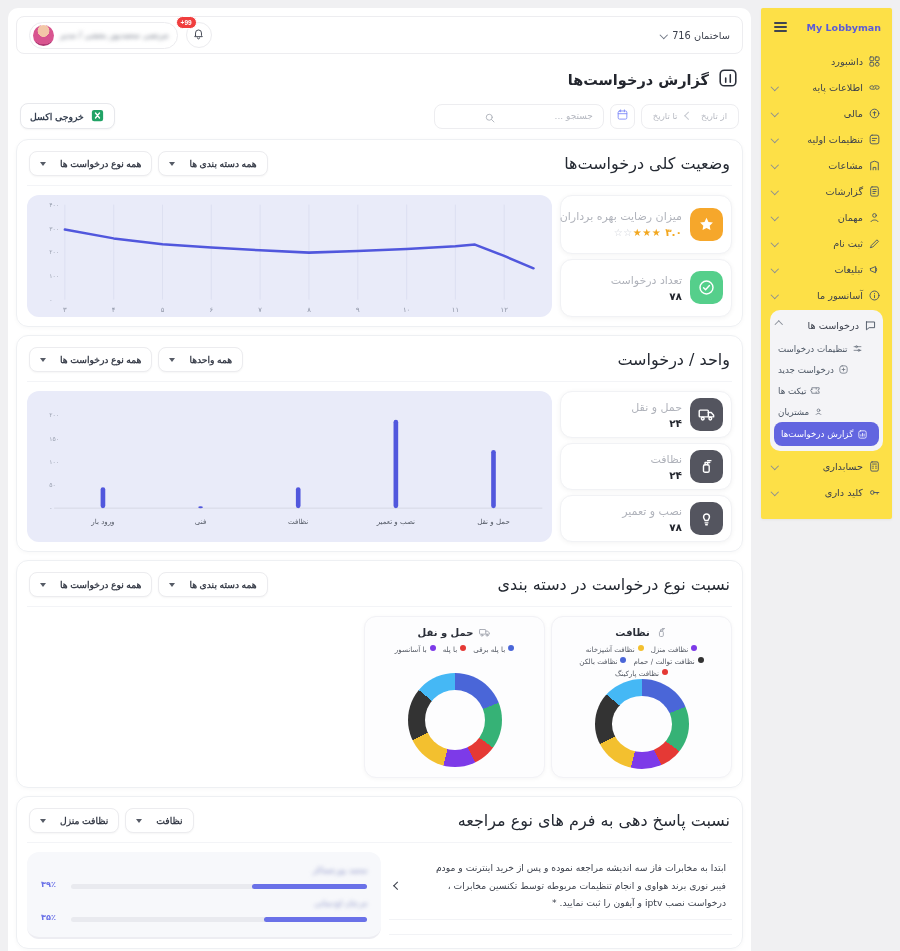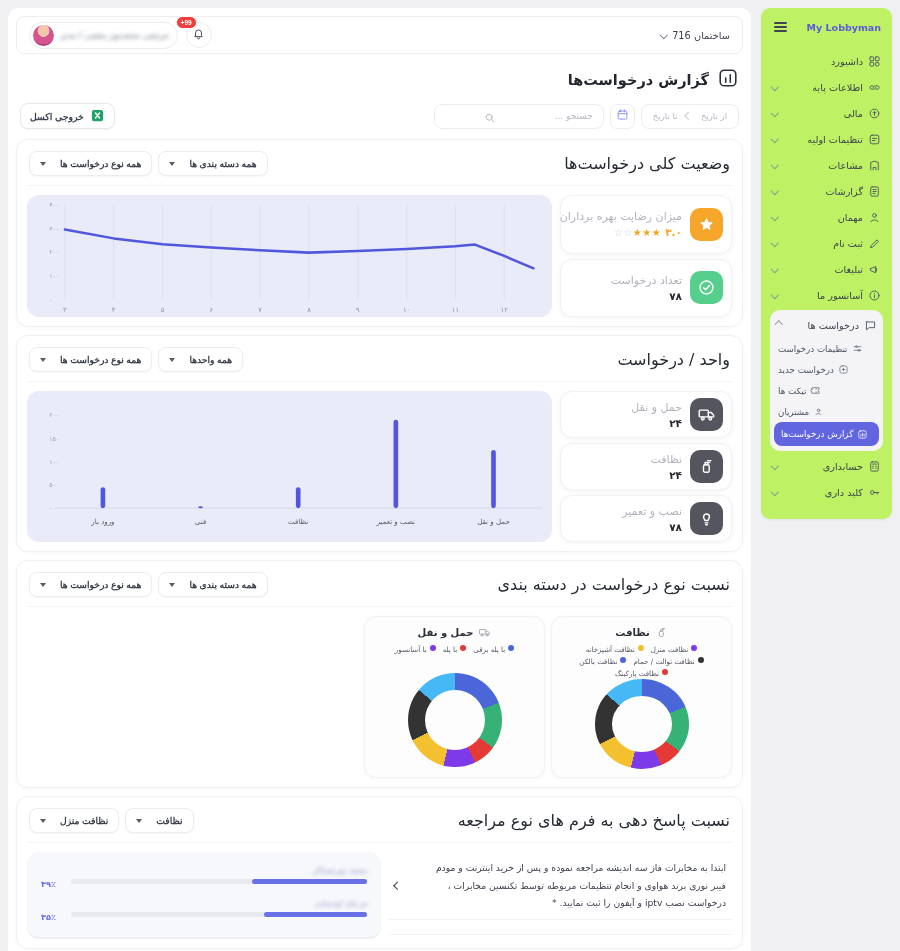--- a/index.html
+++ b/index.html
@@ -1,20 +1,20 @@
 <!DOCTYPE html>
 <html lang="fa" dir="rtl"><head>
 <meta charset="utf-8">
 <style>
 *{box-sizing:border-box;margin:0;padding:0}
 html,body{width:900px}
 body{min-height:951px;background:#f0f0f2;font-family:"DejaVu Sans",sans-serif;direction:rtl;color:#1f2430;overflow:hidden}
 .app{display:flex;gap:10px;padding:8px;align-items:flex-start}
 
-.sidebar{width:131px;background:#bef264;border-radius:9px;padding:10px 9px 14px;flex:none;box-shadow:0 1px 3px rgba(0,0,0,.05)}
+.sidebar{width:131px;background:#fde047;border-radius:2px;padding:10px 9px 14px;flex:none;box-shadow:0 1px 3px rgba(0,0,0,.05)}
 .sb-top{display:flex;align-items:center;justify-content:space-between;padding:2px 2px 14px}
 .logo{color:#5a5bd8;font-size:9.5px;font-weight:bold}
 .hamburger{display:flex;flex-direction:column;gap:2.5px;cursor:pointer;padding:2px}
 .hamburger span{display:block;width:13px;height:1.7px;background:#3f4450;border-radius:2px}
 .sb-item{display:flex;align-items:center;gap:5px;padding:6.5px 2px;font-size:9.7px;font-weight:500;color:#3a3f4b;cursor:pointer}
 .sb-item svg{flex:none}
 .sb-chev{margin-inline-start:auto;color:#858b96}
 .sb-group{background:#f4f4f7;border-radius:10px;padding:2px 4px 5px;margin:2px 0}
 .sb-sub{display:flex;align-items:center;gap:4px;justify-content:flex-end;padding:5px 8px 5px 4px;font-size:8.7px;color:#4b5563;cursor:pointer}
 .sb-sub.active{background:#6265e0;color:#fff;border-radius:8px;padding:6.5px 7px;justify-content:flex-end}
@@ -74,21 +74,21 @@
 .donut{width:94px;height:94px;border-radius:50%;position:relative;margin-top:3px}
 .donut::after{content:"";position:absolute;inset:17px;background:#fdfdfe;border-radius:50%}
 
 .resp-body{display:flex;gap:8px;align-items:stretch}
 .faq-list{flex:1.05;min-width:0}
 .faq-item{display:flex;align-items:center;gap:8px;padding:7px 6px;border-bottom:1px solid #f2f3f6;cursor:pointer}
 .faq-text{font-size:9.2px;line-height:1.9;color:#3c414c;max-width:93%;text-align:right}
 .faq-chev{margin-inline-start:auto;color:#3c414c;flex:none;display:flex;align-items:center;justify-content:center}
 .hbar-panel{flex:1;background:#f7f8fb;border-radius:12px;padding:13px 14px 6px;border-bottom:2px solid #ededf2}
 .hb-name{font-size:8.2px;color:#8d95c8;filter:blur(2px);text-align:right;margin-bottom:4px}
-.hb-row{display:flex;align-items:flex-start;gap:8px;margin-bottom:9px}
+.hb-row{display:flex;align-items:flex-end;gap:8px;margin-bottom:9px}
 .hb-track{flex:1;height:5px;background:#e9eaef;border-radius:4px;display:flex}
 .hb-fill{height:100%;background:#6a71e8;border-radius:4px}
 .hb-val{font-size:8.2px;font-weight:600;color:#6a71e8;width:22px;text-align:left;flex:none}
 </style>
 </head>
 <body>
 
 <div class="app">
 
   <aside class="sidebar">

